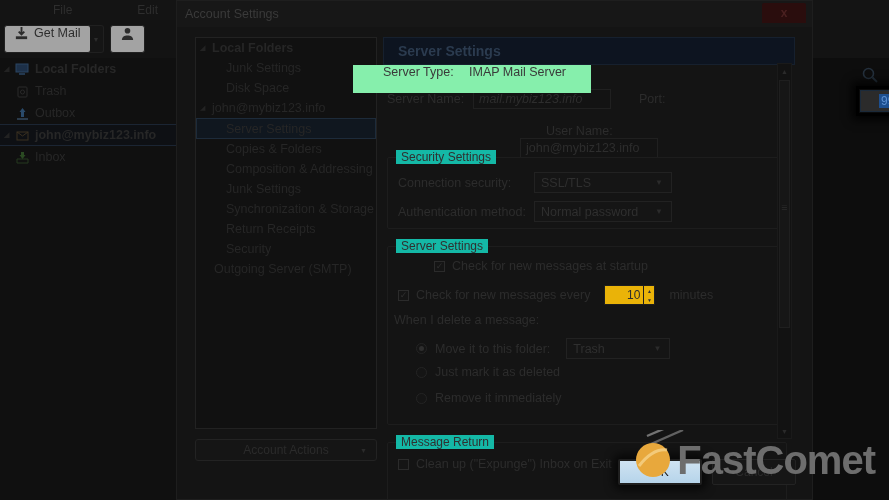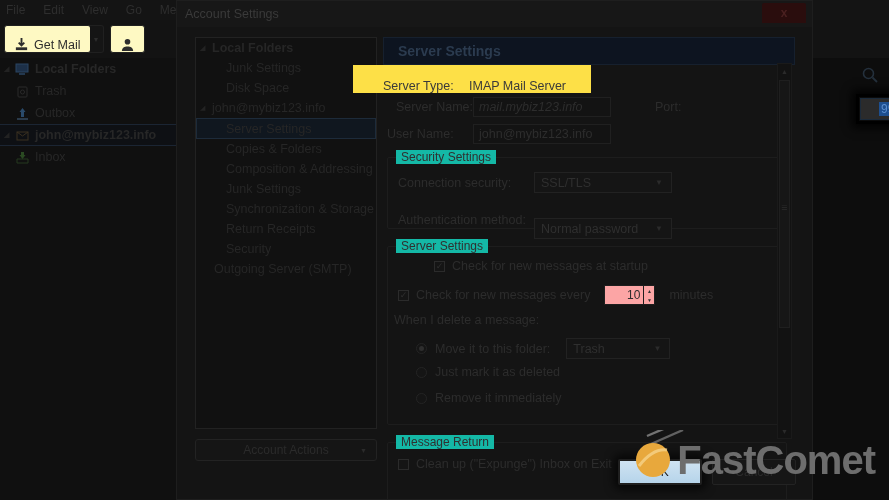--- a/index.html
+++ b/index.html
@@ -9,30 +9,30 @@
     background: #000;
   }
   #root { position: relative; width: 889px; height: 500px; background: #000; }
 
   
   .tb-app { position: absolute; inset: 0; background: #121212; }
   .tb-menubar {
     position: absolute; left: 0; top: 0; width: 889px; height: 20px;
     background: #141414; display: flex; align-items: center; padding-left: 6px; gap: 18px;
   }
-  .tb-menu-item { font-size: 12px; color: #2e2e2e; }
+  .tb-menu-item { font-size: 12px; color: #2e2e2e; margin-left: 47px; }
 
   .tb-toolbar {
     position: absolute; left: 0; top: 20px; width: 889px; height: 38px;
     background: #131313; display: flex; align-items: center; padding-left: 4px; gap: 6px;
   }
   .tb-btn {
     height: 28px; border: 1px solid #202020; border-radius: 3px;
-    display: flex; align-items: flex-end; gap: 5px; padding: 0 9px;
-    font-size: 12.5px; color: #2d2d2d; background: #fef9c3;
+    display: flex; align-items: flex-start; gap: 5px; padding: 0 9px;
+    font-size: 12.5px; color: #2d2d2d; background: #a3a3a3;
   }
   .tb-btn .ico { width: 15px; height: 15px; display:block; }
   .tb-split { width: 14px; height: 28px; border: 1px solid #202020; border-left: none;
     border-radius: 0 3px 3px 0; display:flex; align-items:center; justify-content:center;
     font-size: 7px; color: #2d2d2d; background:#151515; margin-left: -7px; }
 
   .tb-folders { position: absolute; left: 0; top: 58px; width: 176px; bottom: 0; background: #101010; }
   .tb-frow { height: 22px; display: flex; align-items: center; padding-left: 4px; font-size: 12.5px; color: #272727; }
   .tb-frow.acct { border-top: 1px solid #1b2533; border-bottom: 1px solid #1b2533; background:#0e1014; }
   .tb-frow.bold { font-weight: bold; }
@@ -83,21 +83,21 @@
   .panel { position: absolute; left: 206px; top: 10px; width: 412px; bottom: 8px; }
   .panel-head {
     height: 28px; background: #0d1420; border: 1px solid #16202e;
     display: flex; align-items: center; padding-left: 14px;
     font-size: 14px; font-weight: bold; color: #2b3b4f;
   }
   .panel-scroll { position: absolute; left: 0; top: 28px; right: 0; bottom: 0; }
 
   .srv-type-strip {
     position: absolute; left: -30px; top: 0; width: 238px; height: 28px;
-    background: #fde047; display: flex; align-items: flex-end; padding-left: 30px;
+    background: #86efac; display: flex; align-items: flex-start; padding-left: 30px;
     font-size: 12.5px; color: #3a3a3a; z-index: 3;
   }
   .srv-type-strip .lbl { width: 86px; }
 
   .frow { position: absolute; display: flex; align-items: center; font-size: 12.5px; color: #2c2c2c; }
   .frow .lbl { color: #2c2c2c; }
   .fld {
     border: 1px solid #202020; background: #131313; height: 20px;
     display: flex; align-items: center; padding-left: 5px;
     font-size: 12.5px; color: #2d2d2d;
@@ -124,21 +124,21 @@
     font-size: 12.5px; color: #2f2f2f; position: relative;
   }
   .sel-box .caret { position: absolute; right: 8px; font-size: 8px; color: #2b2b2b; }
 
   .chk { width: 11px; height: 11px; border: 1px solid #2b2b2b; background: #151515;
     display: flex; align-items: center; justify-content: center; font-size: 9px; color: #303030; }
   .rad { width: 11px; height: 11px; border: 1px solid #242424; border-radius: 50%; background: #151515;
     display:flex; align-items:center; justify-content:center; }
   .rad .dot { width: 5px; height: 5px; border-radius: 50%; background: #2e2e2e; }
 
-  .spin-sm { display:flex; align-items:stretch; border:1px solid #1e1e1e; background:#fca5a5; }
+  .spin-sm { display:flex; align-items:stretch; border:1px solid #1e1e1e; background:#eab308; }
   .spin-sm .v { width: 38px; height: 18px; display:flex; align-items:center; justify-content:flex-end; padding-right:3px; font-size:12px; color:#2e2e2e; }
   .spin-sm .ar { width:11px; display:flex; flex-direction:column; border-left:1px solid #1e1e1e; }
   .spin-sm .ar span { flex:1; display:flex; align-items:center; justify-content:center; font-size:5px; color:#333; }
 
   
   .vsb { position: absolute; right: 20px; top: 36px; width: 15px; bottom: 60px; background: #121212; border: 1px solid #1a1a1a; }
   .vsb .ar { height: 14px; display:flex; align-items:center; justify-content:center; font-size:7px; color:#2a2a2a; }
   .vsb .ar.bot { position:absolute; bottom:0; width:100%; }
   .vsb .thumb { position:absolute; left:1px; right:1px; top:16px; height: 248px; background:#161616; border:1px solid #1f1f1f; }
   .vsb .grip { position:absolute; left:0; right:0; top:50%; text-align:center; font-size:7px; color:#2c2c2c; }
@@ -308,55 +308,55 @@
           <span>Server Settings</span>
         </div>
 
         <div class="panel-scroll">
 
           <div class="srv-type-strip">
             <span class="lbl">Server Type:</span>
             <span>IMAP Mail Server</span>
           </div>
 
-          <div class="frow" style="left:4px; top:32px; width:404px;text-align:right;">
+          <div class="frow" style="left:4px; top:24px; width:404px;">
             <span class="lbl" style="width:86px;">Server Name:</span>
             <div class="fld" style="width:138px;font-style:italic;">mail.mybiz123.info</div>
-            <span style="margin-left:44px;">Port:</span>
+            <span style="margin-left:28px;">Port:</span>
 
             <div class="port-wrap">
               <div class="port-inner">
                 <div class="port-field">
                   <span class="port-val">993</span>
                 </div>
 
               </div>
             </div>
 
           </div>
 
-          <div class="frow" style="left:4px; top:59px; width:404px;">
+          <div class="frow" style="left:4px; top:59px; width:404px;flex-direction:column;">
             <span class="lbl" style="width:86px;">User Name:</span>
             <div class="fld" style="width:138px;">john@mybiz123.info</div>
           </div>
 
           <div class="grp" style="left:4px; top:92px; width:400px; height:72px;">
             <span class="grp-title">Security Settings</span>
 
             <div class="frow" style="left:10px; top:14px;">
               <span class="lbl" style="width:136px;">Connection security:</span>
               <div class="sel-box" style="width:138px;">
                 <span>SSL/TLS</span>
                 <span class="caret">▼</span>
               </div>
             </div>
 
             <div class="frow" style="left:10px; top:43px;">
               <span class="lbl" style="width:136px;">Authentication method:</span>
-              <div class="sel-box" style="width:138px;margin-top:17px;">
+              <div class="sel-box" style="width:138px;">
                 <span>Normal password</span>
                 <span class="caret">▼</span>
               </div>
             </div>
           </div>
 
           <div class="grp" style="left:4px; top:181px; width:400px; height:179px;">
             <span class="grp-title">Server Settings</span>
 
             <div class="frow" style="left:10px; top:12px;padding-left:36px;">

